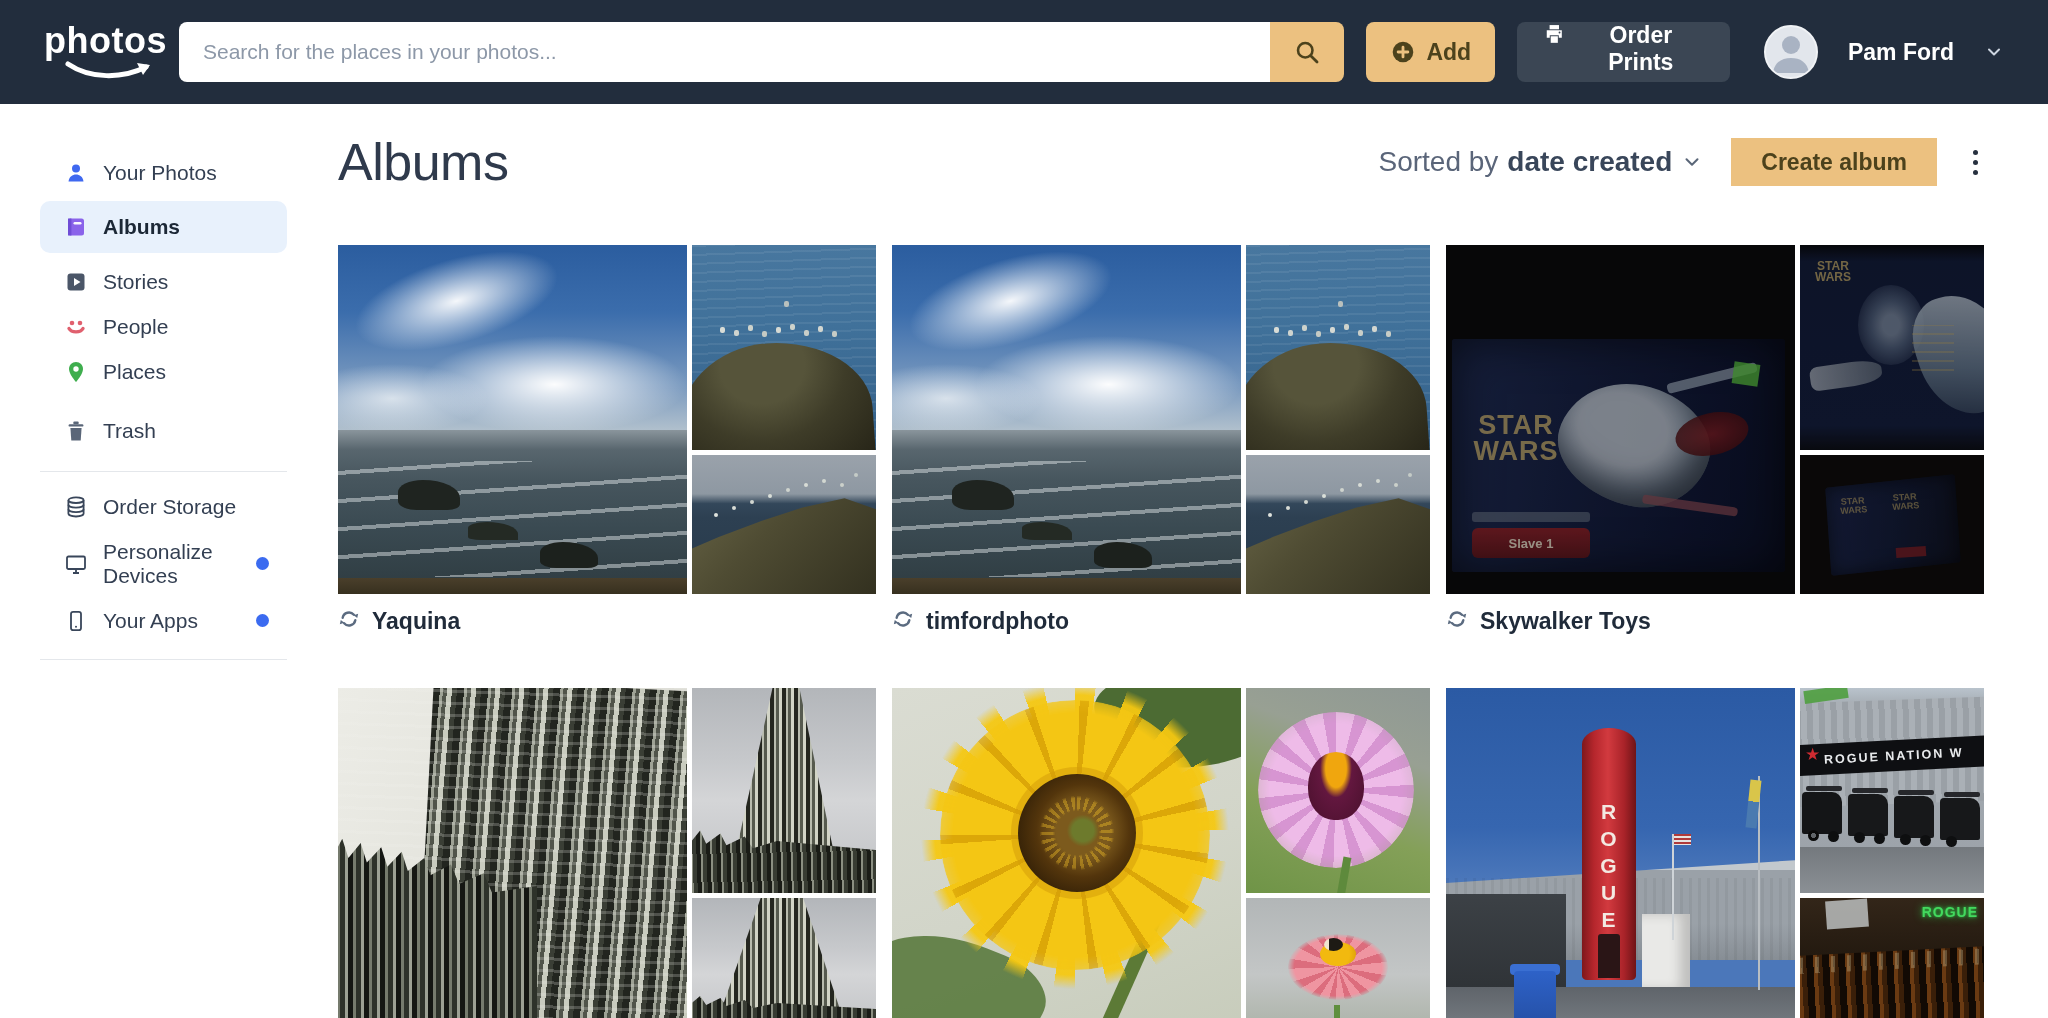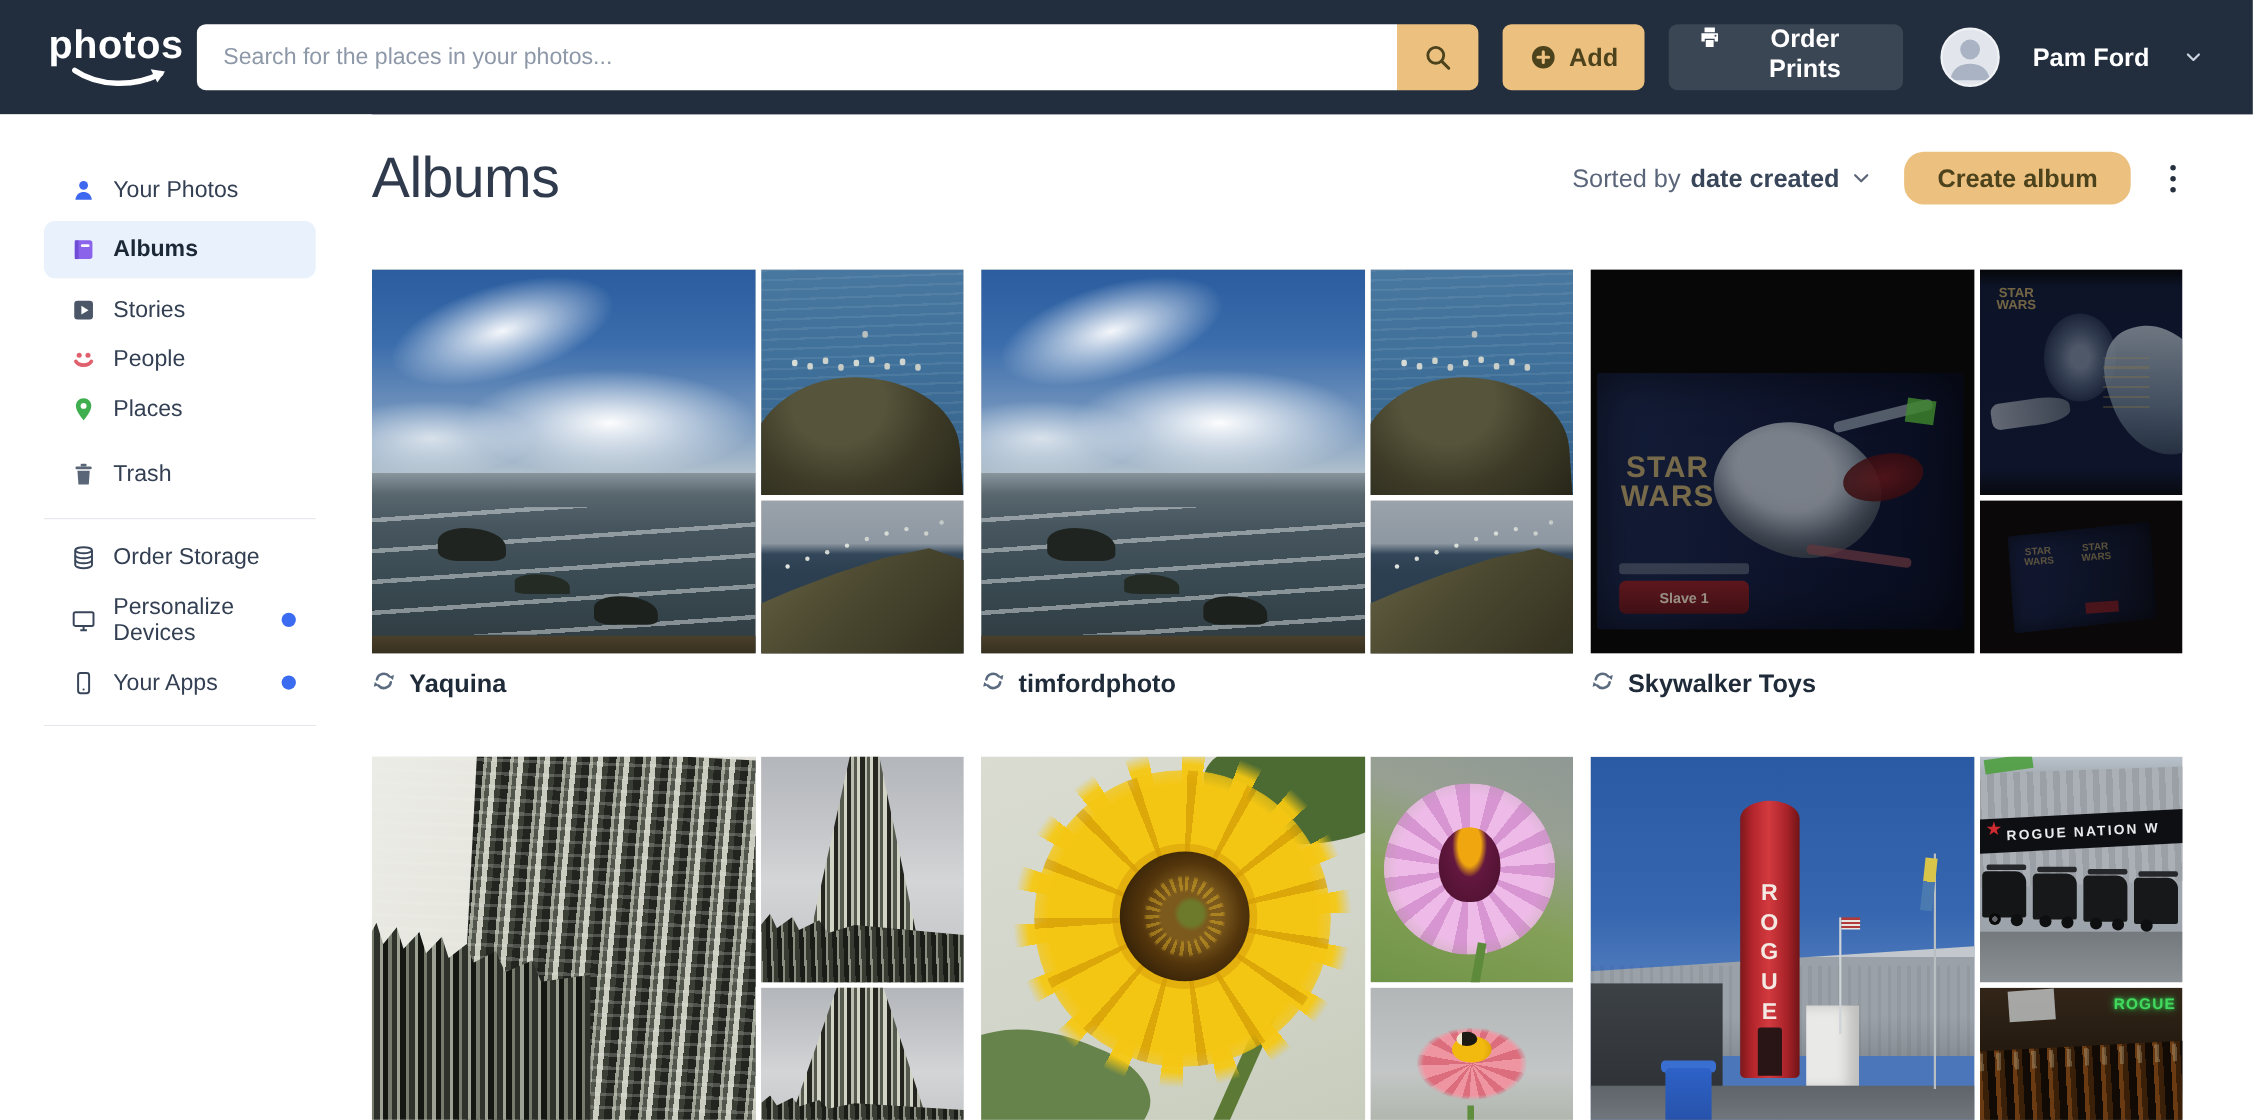--- a/index.html
+++ b/index.html
@@ -42,25 +42,25 @@
   .side-divider { height:1px; background:#e4e7eb; margin:18px 0 12px 40px; width:247px; }
   .side-divider.bottom { margin-top:16px; }
   .side-item.tool { margin-bottom:12px; }
   .dot-badge { width:13px; height:13px; border-radius:50%; background:#3b6bf0; margin-left:auto; flex:none; }
 
   
   .main { position:absolute; left:338px; top:104px; right:0; bottom:0; overflow:hidden; }
   .main-header { margin-top:28px; height:60px; display:flex; align-items:center; width:1646px; }
   .page-title { font-size:52px; font-weight:400; color:#2f3a4c; letter-spacing:-.5px; }
   .header-right { margin-left:auto; display:flex; align-items:center; }
-  .sort-ctl { display:flex; align-items:center; gap:9px; cursor:pointer; font-size:23px; }
+  .sort-ctl { display:flex; align-items:center; gap:9px; cursor:pointer; font-size:28px; }
   .sort-prefix { color:#5a6579; }
   .sort-value { color:#39465a; font-weight:bold; }
   .create-btn { margin-left:28px; height:48px; padding:0 30px; background:#ecc180; border:none;
-    border-radius:18px; font-size:23px; font-weight:bold; color:#4c421c; cursor:pointer;text-align:center; }
+    border-radius:0; font-size:23px; font-weight:bold; color:#4c421c; cursor:pointer;text-align:center; }
   .kebab { margin-left:30px; background:none; border:none; cursor:pointer; display:flex;
     flex-direction:column; gap:5px; padding:6px; }
   .kebab i { width:5px; height:5px; border-radius:50%; background:#27303f; }
 
   .albums-grid { margin-top:53px; display:flex; flex-wrap:wrap; gap:53px 16px; width:1646px; }
   .album-card { width:538px; }
   .cover { display:flex; gap:5px; cursor:pointer; }
   .ph { position:relative; overflow:hidden; background:#ccc; }
   .ph > div { position:absolute; }
   .big { width:349px; height:349px; }

